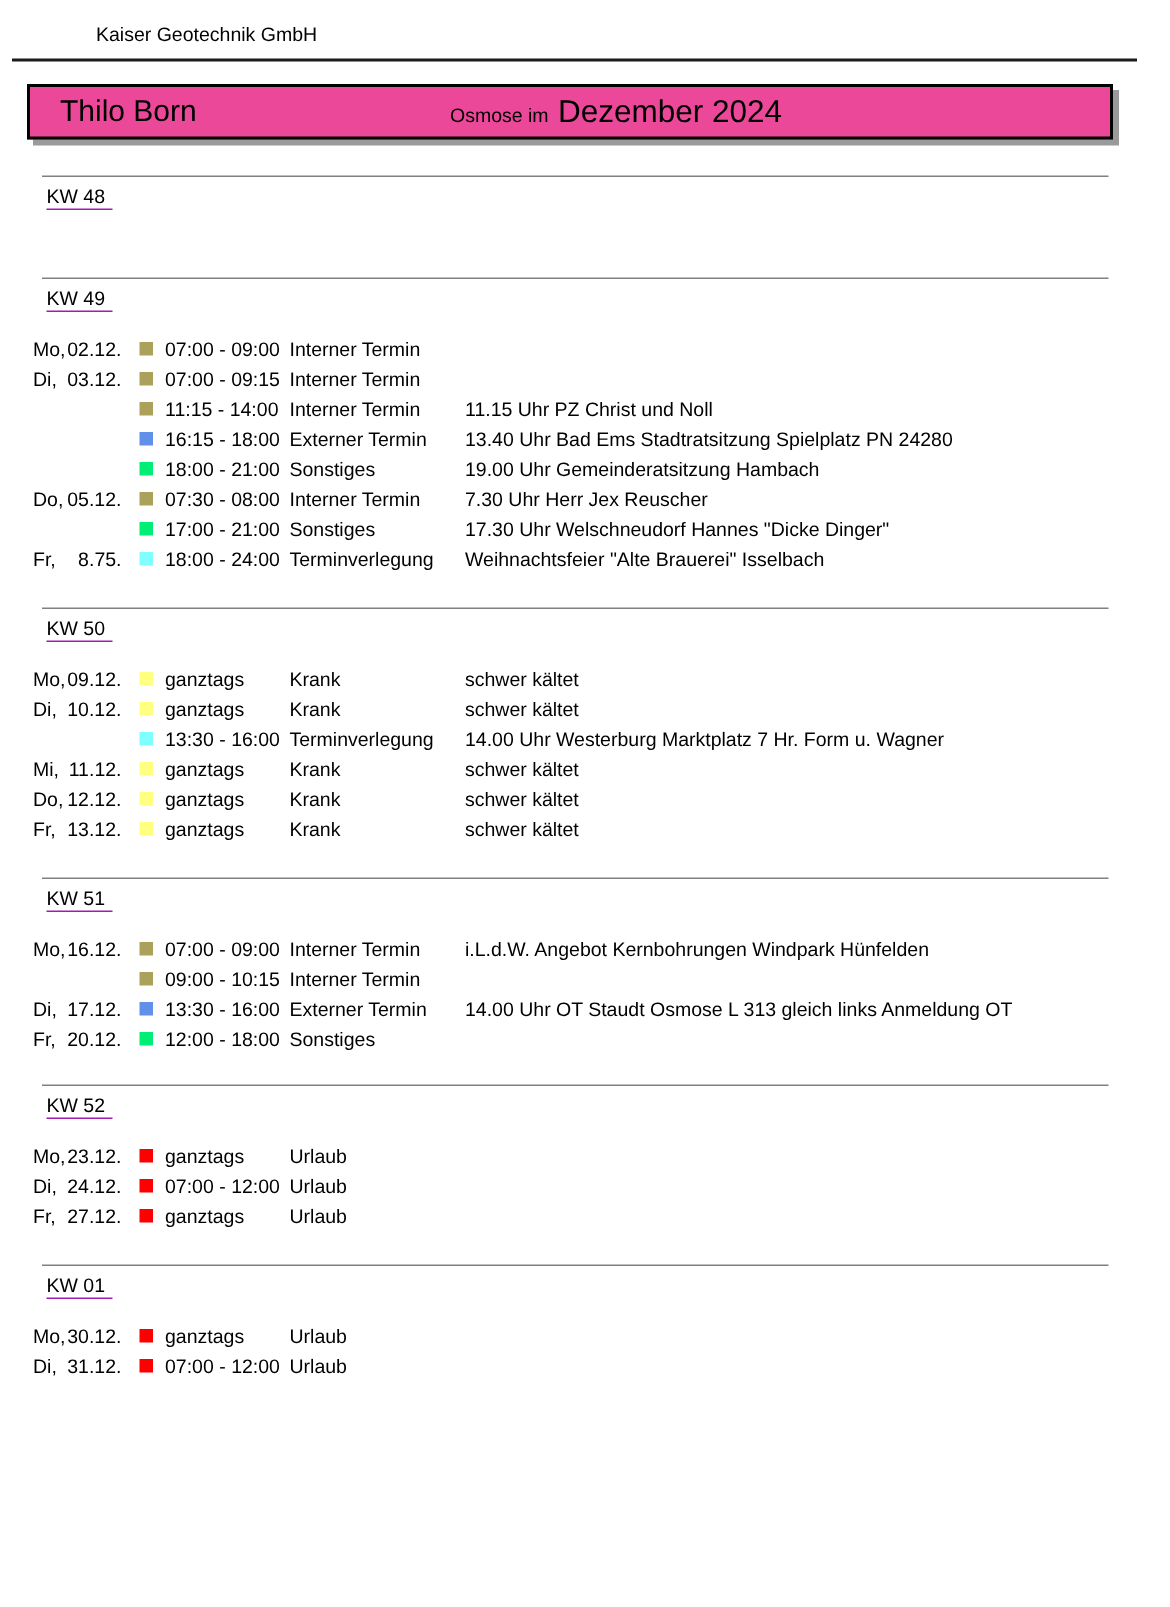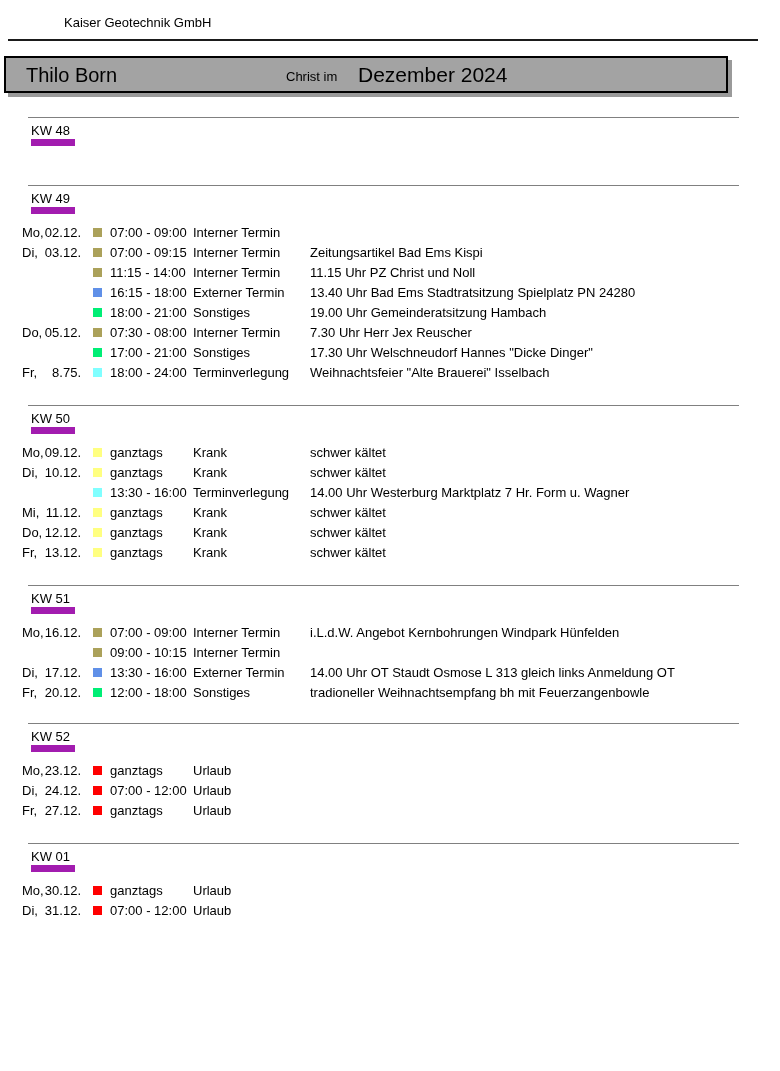--- a/index.html
+++ b/index.html
@@ -2,30 +2,30 @@
 <html><head>
 <meta charset="utf-8">
 <style>
   html,body { margin:0; padding:0; background:#ffffff; }
   .page { position:relative; width:780px; height:924px; background:#ffffff;
           font-family:"Liberation Sans", sans-serif; color:#000; overflow:hidden; }
 
   .company { position:absolute; top:15px; left:64px; font-size:13px; }
   .rule-top { position:absolute; top:39px; left:8px; width:750px; height:2px; background:#1b1b1b; }
 
-  .titlebox { position:absolute; left:4px; top:56px; width:720px; height:33px;
-              border:2px solid #000; background:#a3a3a3; box-shadow:4px 4px 0 0 #9a9a9a; }
+  .titlebox { position:absolute; left:18px; top:56px; width:720px; height:33px;
+              border:2px solid #000; background:#ec4899; box-shadow:4px 4px 0 0 #9a9a9a; }
   .person  { position:absolute; left:20px; top:50%; transform:translateY(-50%); font-size:20px; }
   .tprefix { position:absolute; left:280px; bottom:7px; font-size:13px; }
   .tmonth  { position:absolute; left:352px; top:50%; transform:translateY(-50%); font-size:21px; }
 
   .section { position:absolute; left:0; width:780px; }
   .srule   { position:absolute; top:0; left:28px; width:711px; height:1px; background:#808080; }
   .week    { position:absolute; top:6px; left:31px; font-size:13px;
-             border-bottom:7px solid #a21caf; padding:0 5px 1px 0; }
+             border-bottom:1px solid #a21caf; padding:0 5px 1px 0; }
   .rows    { position:absolute; top:38px; left:0; width:780px; }
   .row     { position:relative; height:20px; font-size:13px; }
   .row span, .row i { position:absolute; top:0; line-height:20px; font-style:normal; white-space:nowrap; }
   .c-day   { left:22px; width:59px; height:20px; }
   .c-day .d1 { left:0; }
   .c-day .d2 { right:0; }
   .c-sq    { left:93px; top:5px !important; width:9px; height:9px; line-height:normal; }
   .c-time  { left:110px; }
   .c-cat   { left:193px; }
   .c-desc  { left:310px; }
@@ -38,21 +38,21 @@
 </head>
 <body>
 
 <div class="page">
 
   <div class="company">Kaiser Geotechnik GmbH</div>
   <div class="rule-top"></div>
 
   <div class="titlebox">
     <span class="person">Thilo Born</span>
-    <span class="tprefix">Christ im</span>
+    <span class="tprefix">Osmose im</span>
     <span class="tmonth">Dezember 2024</span>
   </div>
 
   <div class="section" style="top:117px">
     <div class="srule"></div>
     <div class="week">KW 48</div>
   </div>
 
   <div class="section" style="top:185px">
     <div class="srule"></div>
@@ -68,21 +68,20 @@
         <span class="c-cat">Interner Termin</span>
       </div>
       <div class="row">
         <span class="c-day">
             <i class="d1">Di,</i>
             <i class="d2">03.12.</i>
           </span>
         <span class="c-sq" style="background-color: rgb(171, 161, 90);"></span>
         <span class="c-time">07:00 - 09:15</span>
         <span class="c-cat">Interner Termin</span>
-        <span class="c-desc">Zeitungsartikel Bad Ems Kispi</span>
       </div>
       <div class="row">
         <span class="c-day">
             <i class="d1"></i>
             <i class="d2"></i>
           </span>
         <span class="c-sq" style="background-color: rgb(171, 161, 90);"></span>
         <span class="c-time">11:15 - 14:00</span>
         <span class="c-cat">Interner Termin</span>
         <span class="c-desc">11.15 Uhr PZ Christ und Noll</span>
@@ -241,21 +240,20 @@
         <span class="c-desc">14.00 Uhr  OT Staudt Osmose L 313 gleich links Anmeldung OT</span>
       </div>
       <div class="row">
         <span class="c-day">
             <i class="d1">Fr,</i>
             <i class="d2">20.12.</i>
           </span>
         <span class="c-sq" style="background-color: rgb(0, 238, 118);"></span>
         <span class="c-time">12:00 - 18:00</span>
         <span class="c-cat">Sonstiges</span>
-        <span class="c-desc">tradioneller Weihnachtsempfang bh mit Feuerzangenbowle</span>
       </div>
     </div>
   </div>
 
   <div class="section" style="top:723px">
     <div class="srule"></div>
     <div class="week">KW 52</div>
     <div class="rows">
       <div class="row">
         <span class="c-day">

